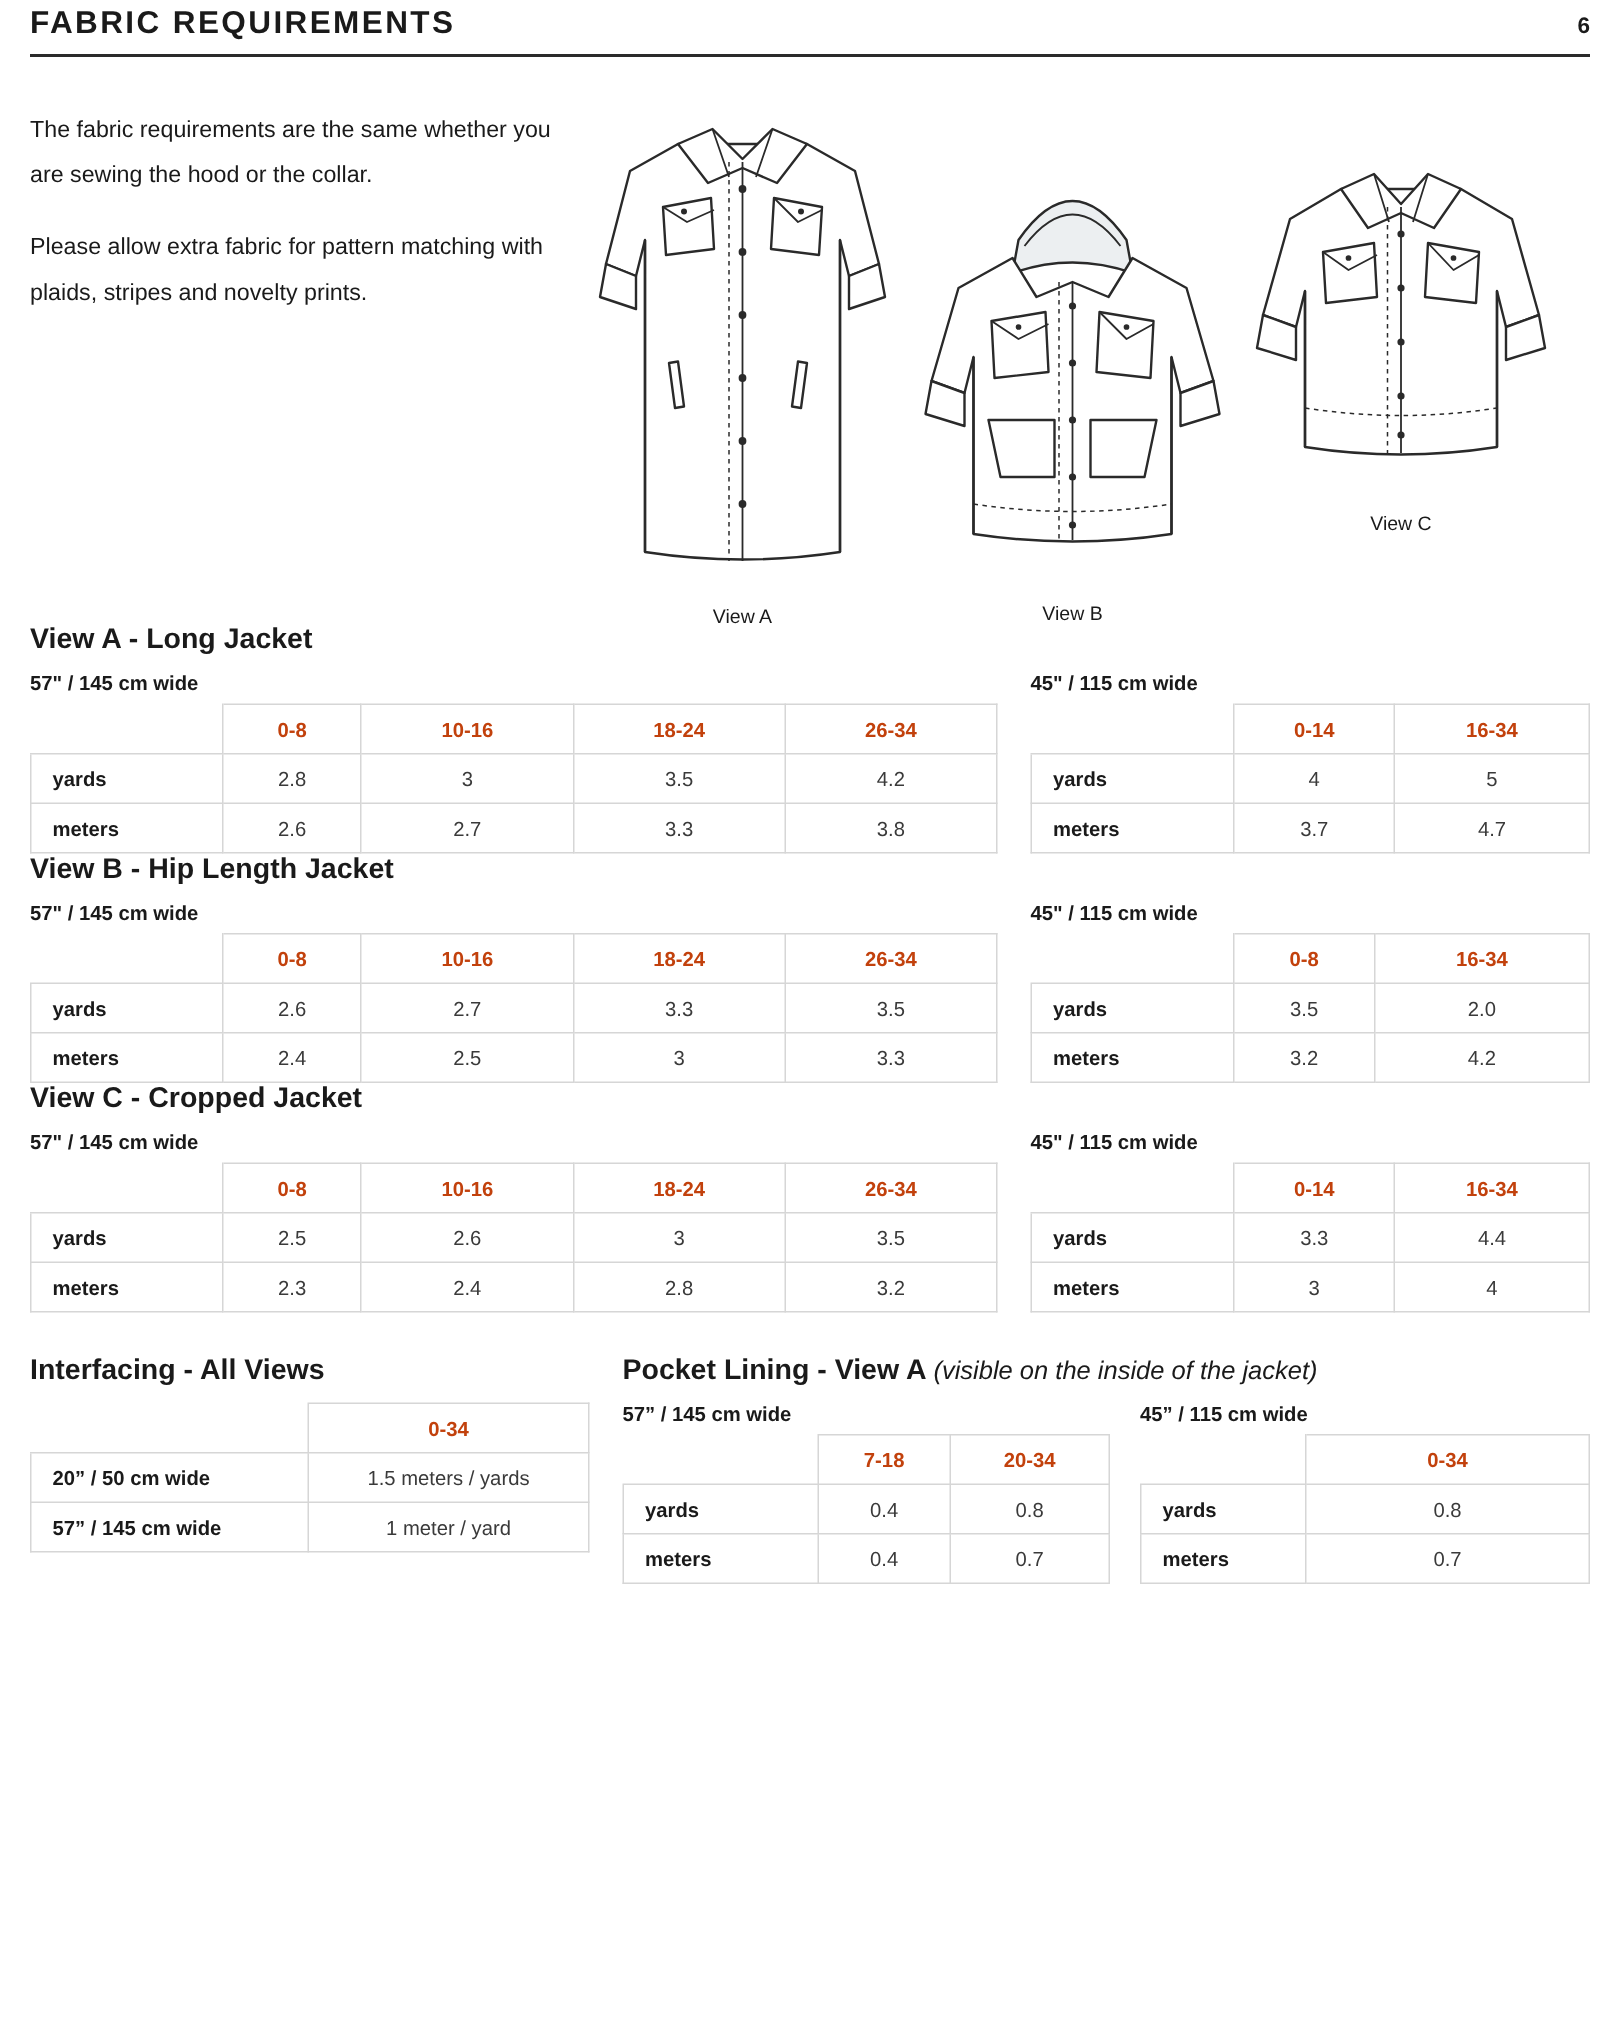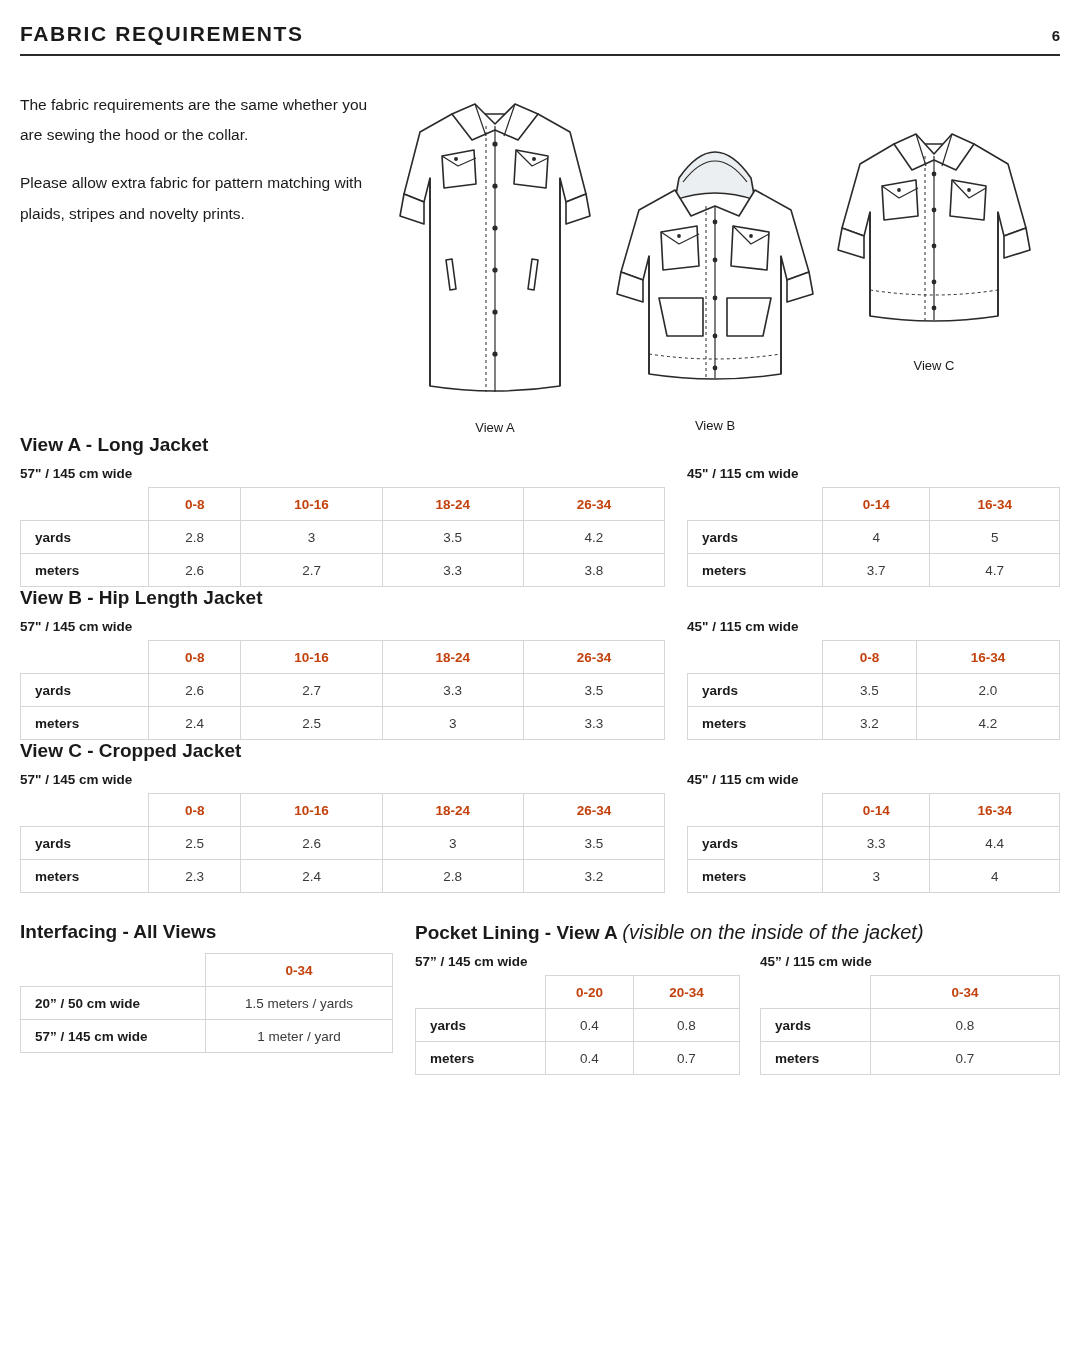--- a/index.html
+++ b/index.html
@@ -14,21 +14,21 @@
     position: relative;
     width: 1080px; height: 1350px;
     padding: 0 20px;
   }
 
   
   .header {
     display: flex;
     align-items: baseline;
     justify-content: space-between;
-    padding: 22px 0 8px 0;
+    padding: 4px 0 8px 0;
     border-bottom: 2px solid #2a2a2a;
     margin: 0 0 0 0;
   }
   .header-title {
     font-size: 21px;
     font-weight: bold;
     letter-spacing: 1.6px;
   }
   .header-page {
     font-size: 15px;
@@ -121,21 +121,21 @@
     margin-top: 28px;
   }
   .bottom-left { width: 400px; }
   .bottom-right { flex: 1; }
   .bottom-right-head {
     font-size: 19px;
     font-weight: bold;
     margin: 0 0 10px 0;
   }
   .bottom-right-head em {
-    font-size: 20px;
+    font-size: 17px;
     font-weight: normal;
     font-style: italic;
   }
   .pocket-tables {
     display: flex;
     gap: 20px;
   }
   .pl-57 { width: 325px; }
   .pl-45 { width: 300px; }
 </style>
@@ -466,21 +466,21 @@
         <span>Pocket Lining - View A</span>
         <em>(visible on the inside of the jacket)</em>
       </div>
       <div class="pocket-tables">
         <div class="pl-57">
           <div class="width-label">57” /  145 cm wide</div>
           <table>
             <tbody>
                 <tr>
               <th class="corner" style="width:130px"></th>
-              <th>0-20</th>
+              <th>7-18</th>
               <th>20-34</th>
             </tr>
             <tr>
               <td class="rowhead">yards</td>
               <td>0.4</td>
               <td>0.8</td>
             </tr>
             <tr>
               <td class="rowhead">meters</td>
               <td>0.4</td>

